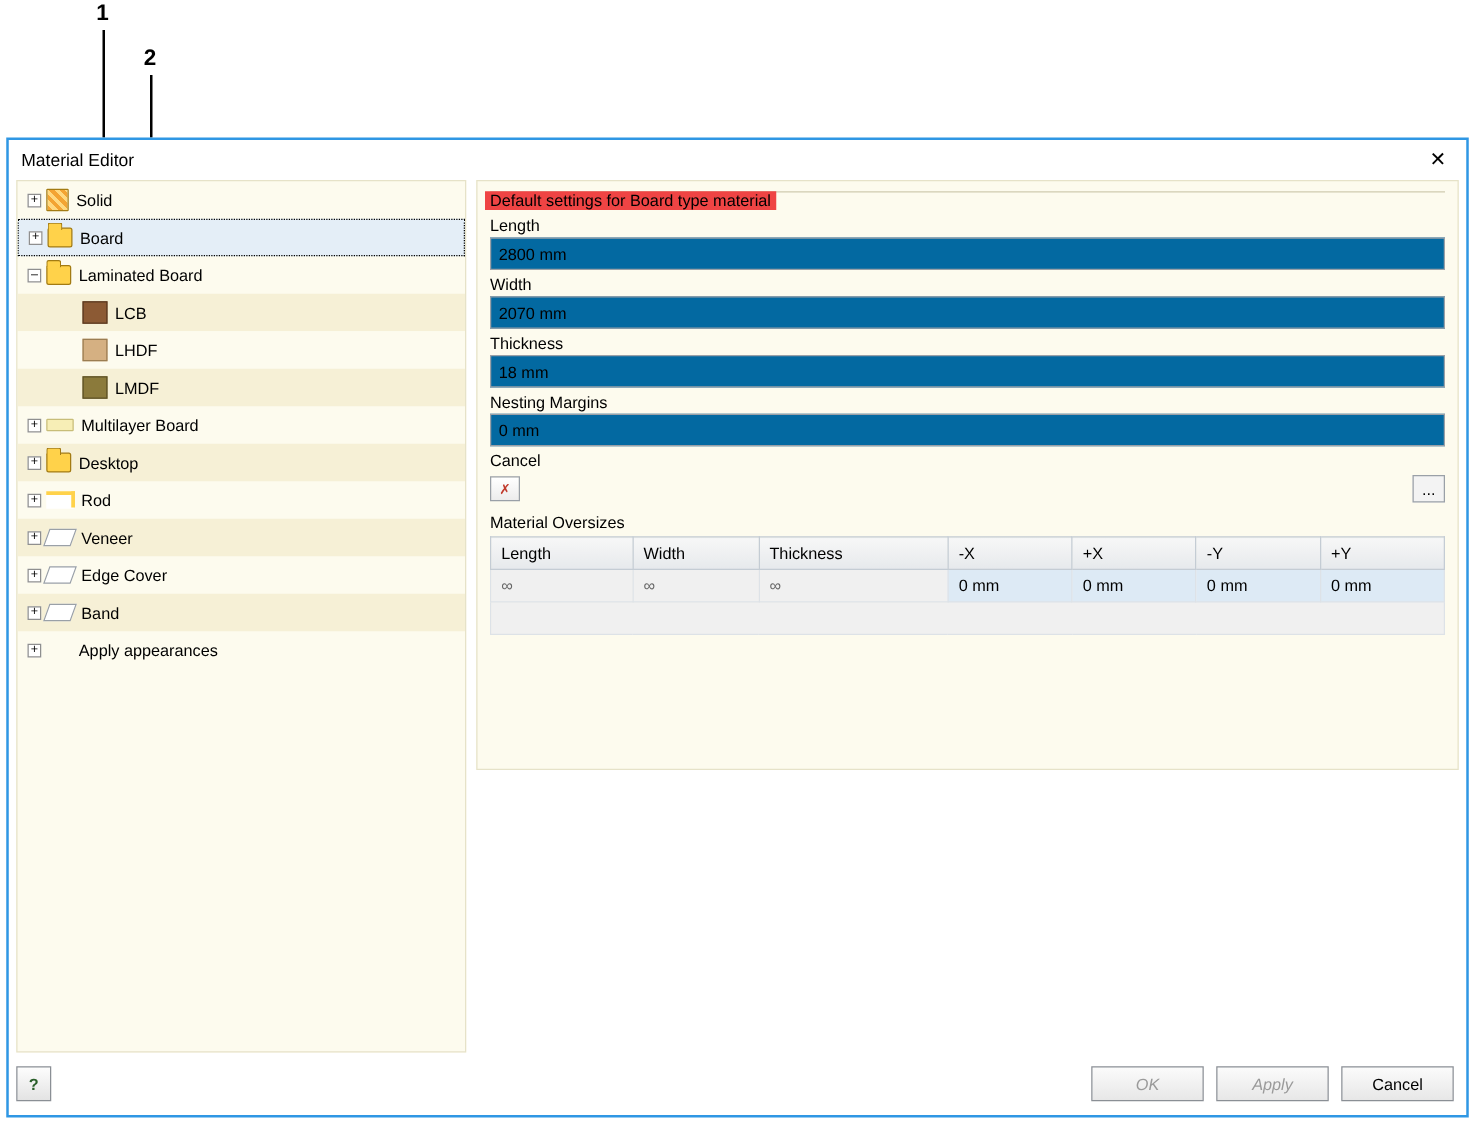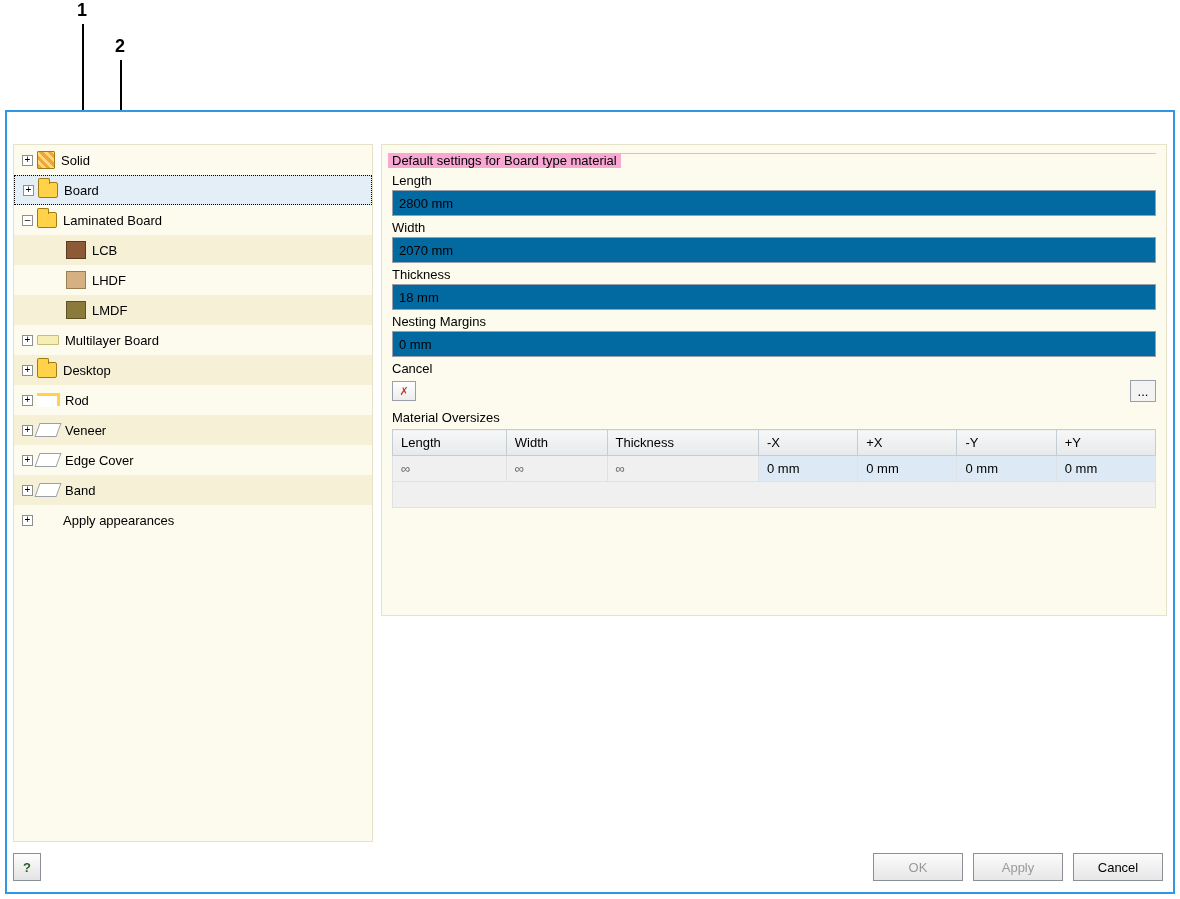--- a/index.html
+++ b/index.html
@@ -107,21 +107,21 @@
   .settings-panel {
     position:absolute;
     left:368px; right:0; top:0; height:472px;
     background:#FDFBEE;
     border:1px solid #E6E2C8;
     padding:0 10px 10px 10px;
   }
   .fieldset-title {
     margin-left:-4px;
     padding:0 4px;
-    background:#f9a8d4;
+    background:#ef4444;
     position:relative; top:-1px;
     color:#000;
   }
   .form-label { margin-top:4px; margin-bottom:2px; color:#000; }
   .text-input {
     width:100%; height:26px;
     border:1px solid #9aa0a7;
     background:#0369a1;
     padding:2px 6px;
     font:inherit;
@@ -173,35 +173,39 @@
     display:flex; justify-content:center; align-items:center;
     font-weight:bold; color:#2a5f2a;
   }
   .spacer { flex:1; }
   .btn {
     width:90px; height:28px; margin-left:10px;
     border:1px solid #8a8f95;
     background:linear-gradient(#fbfbfb,#e7e7e7);
     display:flex; justify-content:center; align-items:center;
   }
-  .btn.disabled { color:#9a9a9a; }
+  .btn.disabled { color:#9a9a9a;font-style:italic; }
 </style>
 </head>
 <body>
 
 <div class="stage">
 
   <div class="callout-num" style="left:77px; top:0;">1</div>
   <div class="callout-line" style="left:82px; top:24px; height:180px;"></div>
 
   <div class="callout-num" style="left:115px; top:36px;">2</div>
   <div class="callout-line" style="left:120px; top:60px; height:216px;"></div>
 
   <div class="dialog">
 
+    <div class="titlebar">
+      <span>Material Editor</span>
+      <span class="close-x">✕</span>
+    </div>
 
     <div class="client">
 
       <div class="tree-panel">
 
         <div class="tree-row">
           <span class="exp">+</span>
           <span class="ficon solid"></span>
           <span class="tree-text">Solid</span>
         </div>

